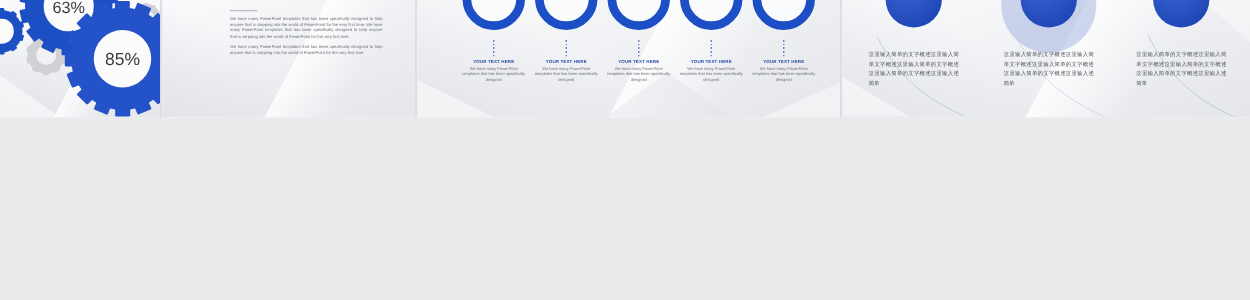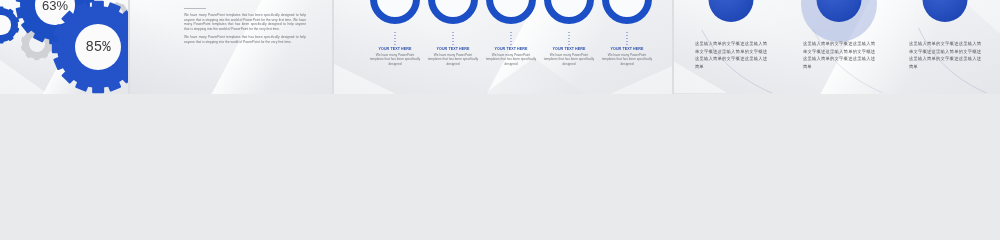--- a/index.html
+++ b/index.html
@@ -32,21 +32,21 @@
     display: flex; align-items: center; justify-content: center;
     color: #3b3b3d; font-weight: 400;
   }
   .gear.blue  { background: #1d4fc4; }
   .gear.blue2 { background: #2352c9; }
   .gear.gray  { background: #cfd1d4; }
   .gear.gray .disc { background: #f1f2f4; }
 
   .g63 { width: 70px; height: 70px; left: 20px; top: -30px; }
   .g63 .disc { font-size: 13px; }
-  .g85 { width: 82px; height: 82px; left: 57px; top: 6px; font-family: Liberation Mono, monospace; }
+  .g85 { width: 82px; height: 82px; left: 57px; top: 6px; }
   .g85 .disc { font-size: 14px; }
   .g21 { width: 42px; height: 42px; left: 43px; top: 41px; }
   .g21 .disc { font-size: 8px; }
   .ggray-a { width: 30px; height: 30px; left: 22px; top: 29px; }
   .ggray-b { width: 22px; height: 22px; left: 106px; top: 3px; }
   .gblue-edge { width: 34px; height: 34px; left: -16px; top: 8px; }
 
   
   .p2 { flex: 0 0 202px; }
   .para-wrap { position: absolute; left: 54px; top: 8px; width: 122px; }

